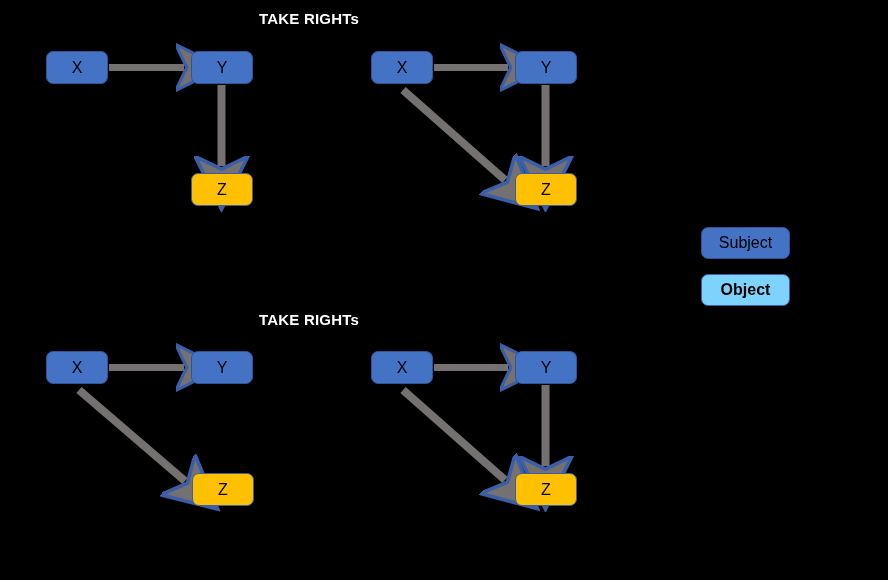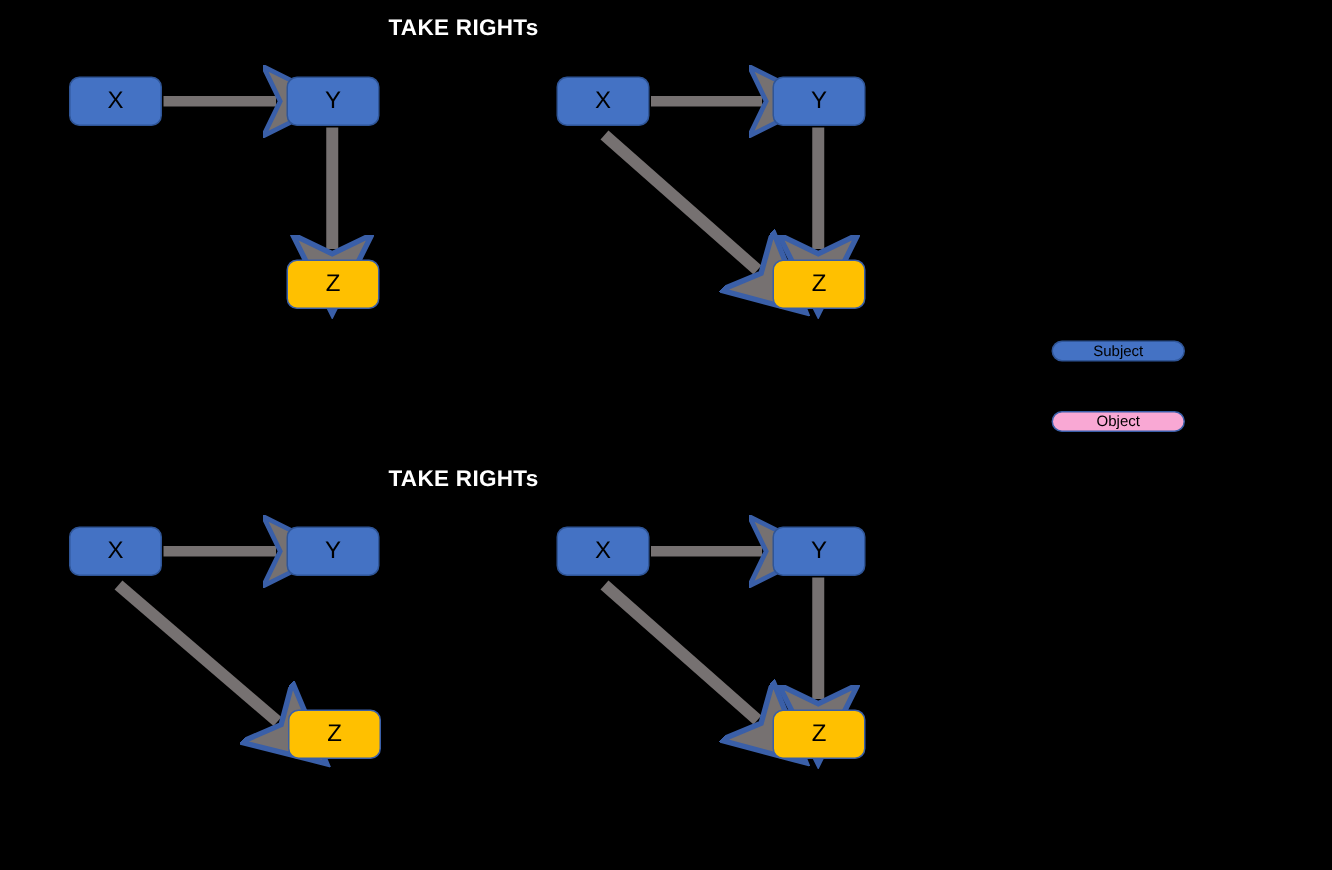--- a/index.html
+++ b/index.html
@@ -41,36 +41,37 @@
     background: #4472C4;
     border: 1px solid #2F5597;
   }
   .node.object {
     background: #FFC000;
     border: 1px solid #3a5fa8;
   }
   .legend-box {
     position: absolute;
     width: 89px;
-    height: 14px;
+    height: 32px;
     border-radius: 7px;
     box-sizing: border-box;
     display: flex;
     align-items: center;
     justify-content: center;
-    font-size: 10px;
+    font-size: 16px;
     color: #000000;
   }
   .legend-box.subject {
     background: #4472C4;
     border: 1px solid #2F5597;
   }
   .legend-box.object {
-    background: #f9a8d4;
+    background: #7dd3fc;
     border: 1px solid #3a5fa8;
+    font-weight: bold;
   }
   .arrow-layer {
     position: absolute;
     left: 0;
     top: 0;
     width: 888px;
     height: 580px;
     pointer-events: none;
   }
 </style>

